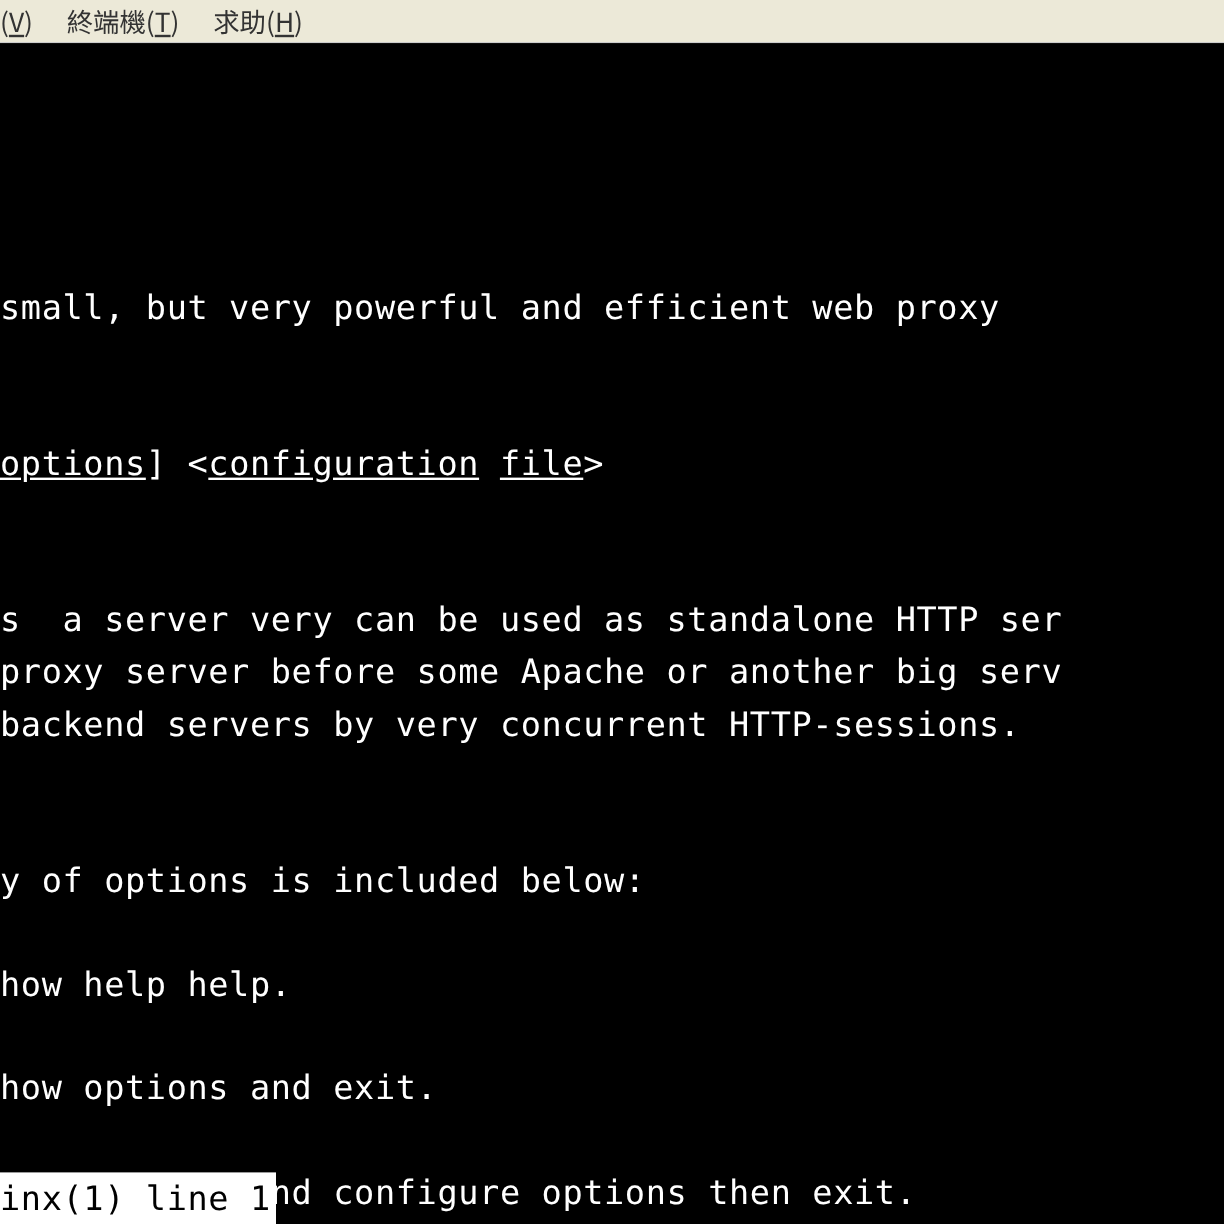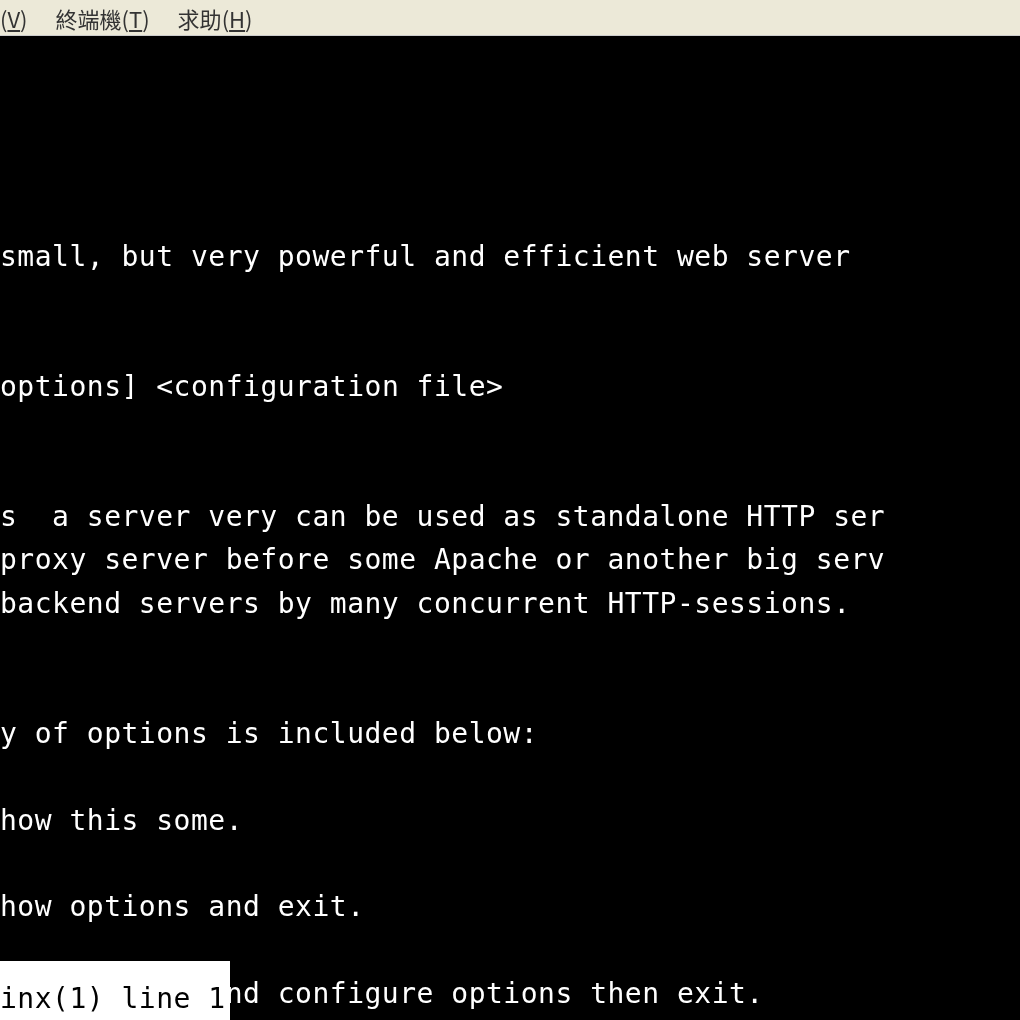--- a/index.html
+++ b/index.html
@@ -38,62 +38,63 @@
       font-size: 28px;
       line-height: 1.55;
       padding: 25px 0 0 0;
       white-space: pre;
       font-family: "DejaVu Sans Mono", "Liberation Mono", monospace;
       height: calc(100% - 36px);
       position: relative;
       letter-spacing: 0.5px;
     }
     .terminal .u {
+      text-decoration: underline;
     }
     .statusline {
       position: absolute;
       bottom: 0;
       left: 0;
       background: #fff;
       color: #000;
       font-size: 28px;
-      padding: 16px 4px 0 0;
+      padding: 0 4px 0 0;
       font-family: "DejaVu Sans Mono", "Liberation Mono", monospace;
     }
     .terminal-content {
       padding-left: 0;
     }
   </style>
 </head>
 <body>
 
 <div class="menubar">
   <span class="menubar-item"><span></span><span>(</span><span class="accel">V</span><span>)</span></span>
   <span class="menubar-item"><span>終端機</span><span>(</span><span class="accel">T</span><span>)</span></span>
   <span class="menubar-item"><span>求助</span><span>(</span><span class="accel">H</span><span>)</span></span>
 </div>
 
 <div class="terminal">
 <div class="terminal-content">
 
 
-<span>small, but very powerful and efficient web server</span>
+<span>small, but very powerful and efficient web proxy</span>
 
 
 <span class="u">options</span><span>] &lt;</span><span class="u">configuration</span><span> </span><span class="u">file</span><span>&gt;</span>
 
 
 <span>s  a server very can be used as standalone HTTP ser</span>
 <span>proxy server before some Apache or another big serv</span>
-<span>backend servers by many concurrent HTTP-sessions.</span>
+<span>backend servers by very concurrent HTTP-sessions.</span>
 
 
 <span>y of options is included below:</span>
 
-<span>how this some.</span>
+<span>how help help.</span>
 
 <span>how options and exit.</span>
 
 <span>how version and configure options then exit.</span>
 
 
 </div>
 <div class="statusline"><span>inx(1) line 1</span></div>
 </div>
 

